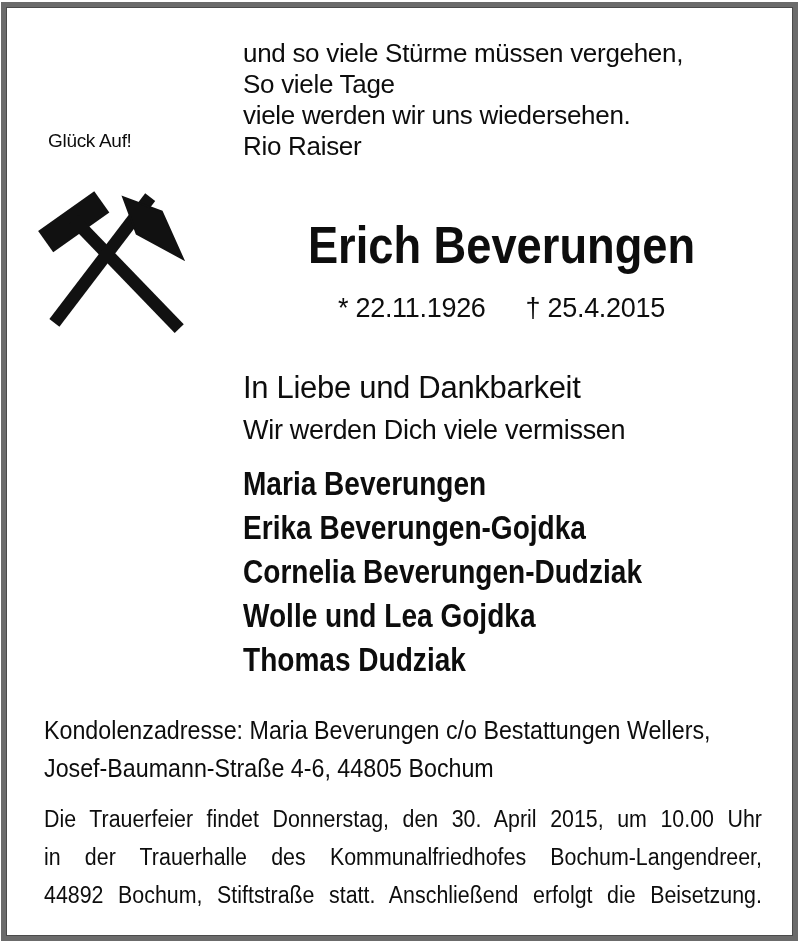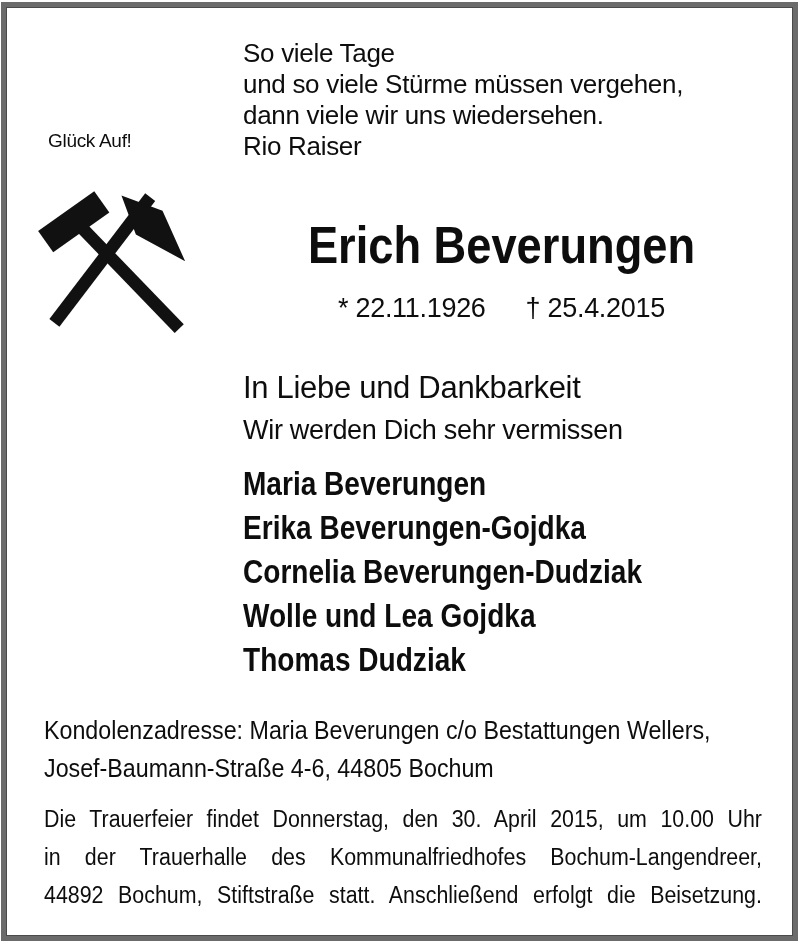--- a/index.html
+++ b/index.html
@@ -123,23 +123,23 @@
     text-align-last: justify;
   }
 </style>
 </head>
 <body>
 
 <div class="page">
   <div class="notice-frame"></div>
 
   <div class="poem">
+    <div>und so viele Stürme müssen vergehen,</div>
     <div>So viele Tage</div>
-    <div>und so viele Stürme müssen vergehen,</div>
-    <div>dann viele wir uns wiedersehen.</div>
+    <div>viele werden wir uns wiedersehen.</div>
     <div class="poem-attribution">Rio Raiser</div>
   </div>
 
   <div class="motto">Glück Auf!</div>
 
   <svg class="miner-icon" viewBox="0 0 155 150" xmlns="http://www.w3.org/2000/svg" aria-hidden="true">
     <g stroke="#111111" fill="#111111">
 
       <line x1="10" y1="56" x2="68" y2="15" stroke-width="27"></line>
 
@@ -152,21 +152,21 @@
   </svg>
 
   <div class="title">Erich Beverungen</div>
 
   <div class="dates">
     <span>* 22.11.1926</span>
     <span>† 25.4.2015</span>
   </div>
 
   <div class="message-love">In Liebe und Dankbarkeit</div>
-  <div class="message-miss">Wir werden Dich sehr vermissen</div>
+  <div class="message-miss">Wir werden Dich viele vermissen</div>
 
   <div class="mourners">
     <div>Maria Beverungen</div>
     <div>Erika Beverungen-Gojdka</div>
     <div>Cornelia Beverungen-Dudziak</div>
     <div>Wolle und Lea Gojdka</div>
     <div>Thomas Dudziak</div>
   </div>
 
   <div class="condolence">

